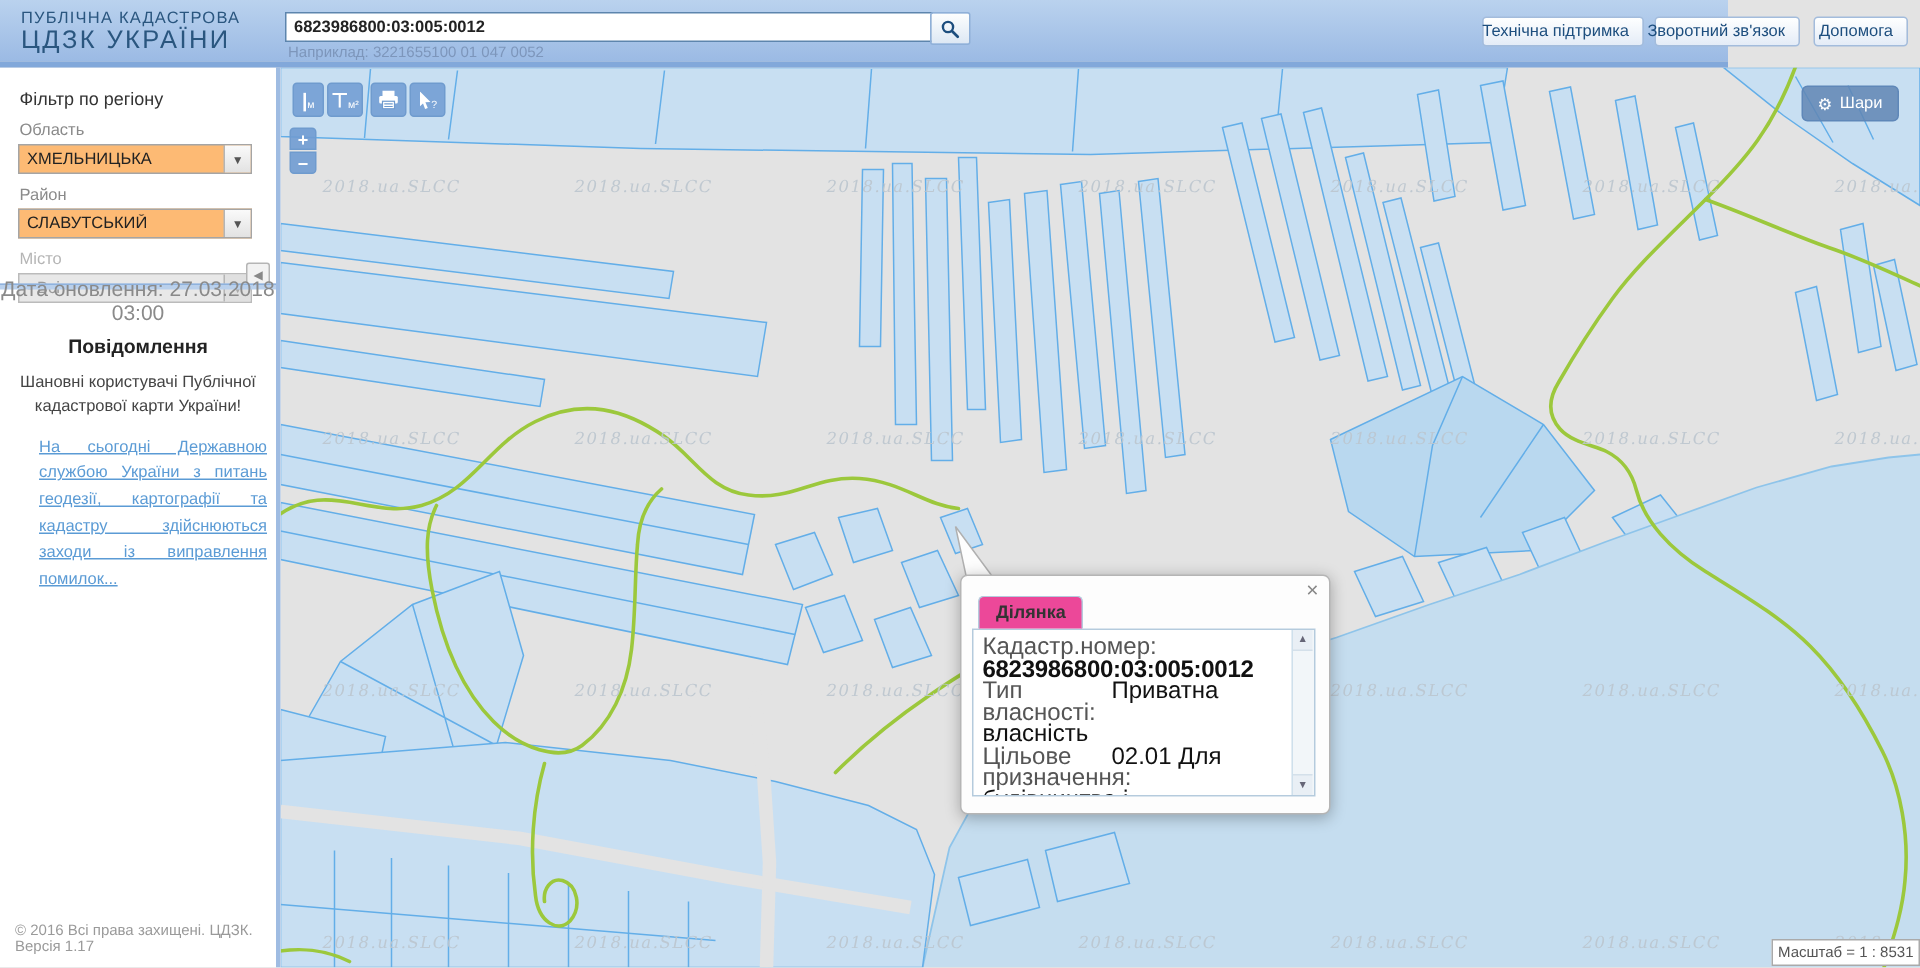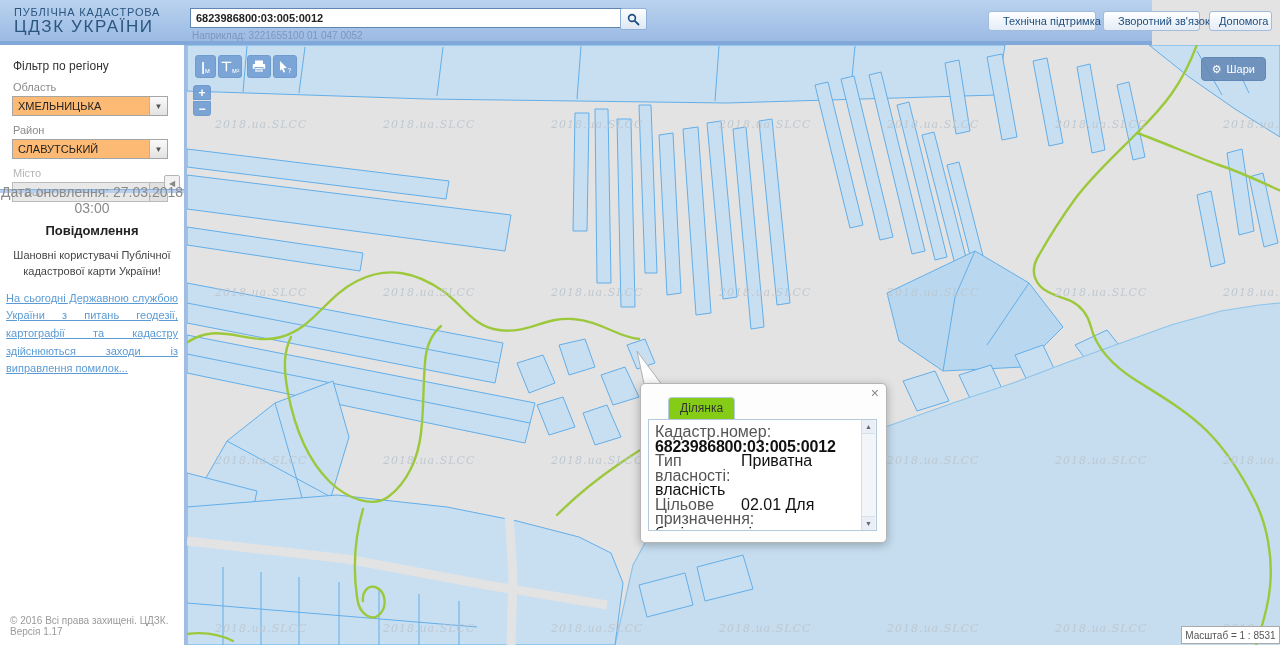--- a/index.html
+++ b/index.html
@@ -24,21 +24,21 @@
   }
   .search-btn{
     position:absolute;left:620px;top:8px;width:25px;height:20px;
     background:linear-gradient(#fdfefe,#dde8f4);border:1px solid #8fb0d8;border-radius:2px;
     display:flex;align-items:center;justify-content:center;cursor:pointer;
   }
   .search-hint{position:absolute;left:192px;top:30px;font-size:10px;color:#7d96bb;}
   .hbtn{
     position:absolute;top:11px;height:20px;box-sizing:border-box;
     background:linear-gradient(#feffff,#e4ecf7);border:1px solid #a3bcdc;border-radius:3px;
-    font-size:11px;color:var(--btn-text);display:flex;align-items:center;justify-content:flex-start;
+    font-size:11px;color:var(--btn-text);display:flex;align-items:center;justify-content:flex-end;
     gap:5px;padding:0 9px;cursor:pointer;white-space:nowrap;
   }
   .hbtn.b1{left:988px;width:108px;}
   .hbtn.b2{left:1103px;width:97px;}
   .hbtn.b3{left:1209px;width:63px;}
   
   .sidebar{
     position:absolute;left:0;top:45px;width:184px;bottom:0;background:#fff;
     border-right:3px solid #9fbce2;z-index:20;
   }
@@ -62,21 +62,21 @@
     background:#f2f2f2;color:#888;font-size:8px;display:flex;align-items:center;justify-content:center;
     cursor:pointer;border-radius:2px;
   }
   .side-divider{position:absolute;left:0;top:144px;width:100%;height:3px;background:#b9d0ec;border-top:1px solid #8fb2dd;}
   .update-date{position:absolute;top:139px;width:100%;text-align:center;font-size:14px;color:#8a8a8a;}
   .news{position:absolute;top:178px;left:6px;right:6px;}
   .news-title{text-align:center;font-weight:bold;font-size:13px;color:#222;margin-bottom:10px;}
   .news-greeting{text-align:center;font-size:11px;color:#444;line-height:1.45;margin-bottom:10px;}
   .news-link{
     display:block;font-size:11px;color:var(--link);text-decoration:underline;
-    text-align:justify;line-height:1.6;cursor:pointer;
+    text-align:justify;line-height:1.6;cursor:pointer;margin-left:20px;
   }
   .copyright{position:absolute;bottom:8px;left:10px;font-size:10px;color:#9a9a9a;}
   
   .map{position:absolute;left:187px;top:45px;right:0;bottom:0;background:var(--map-bg);overflow:hidden;}
   .map svg.canvas{position:absolute;left:0;top:0;}
   .parcel{fill:var(--parcel-fill);stroke:var(--parcel-stroke);stroke-width:1;}
   .parcel2{fill:var(--parcel-fill2);stroke:var(--parcel-stroke);stroke-width:1;}
   .pline{fill:none;stroke:var(--parcel-stroke);stroke-width:1;}
   .water{fill:var(--water);}
   .shore{fill:none;stroke:var(--shore);stroke-width:1.2;}
@@ -114,23 +114,23 @@
     justify-content:center;z-index:10;
   }
   
   .tail{position:absolute;left:443px;top:303px;z-index:14;}
   .popup{
     position:absolute;left:453px;top:338px;width:245px;height:158px;background:#fdfdfd;
     border:1px solid #b5b5b5;border-radius:5px;box-shadow:0 2px 10px rgba(0,0,0,.28);z-index:15;
   }
   .popup-close{position:absolute;right:7px;top:2px;font-size:14px;color:#888;cursor:pointer;line-height:14px;}
   .ptab{
-    position:absolute;left:27px;top:13px;padding:3px 11px 4px;background:#84cc16;
+    position:absolute;left:11px;top:13px;padding:3px 11px 4px;background:#ec4899;
     border:1px solid #b5cbdd;border-bottom:none;border-radius:4px 4px 0 0;
-    font-size:12px;font-weight:normal;color:#333;z-index:2;cursor:pointer;
+    font-size:12px;font-weight:bold;color:#333;z-index:2;cursor:pointer;
   }
   .pcontent{
     position:absolute;left:7px;top:35px;width:229px;height:112px;background:#fff;
     border:1px solid #b5cbdd;box-sizing:border-box;z-index:1;
   }
   .prows{position:absolute;left:0;top:0;right:14px;bottom:0;overflow:hidden;padding:5px 4px 0 6px;}
   .prow{font-size:16px;line-height:14.5px;color:#111;}
   .plabel{display:inline-block;width:86px;color:#555;vertical-align:top;}
   .pval{color:#111;}
   .pval.bold{font-weight:bold;white-space:nowrap;letter-spacing:-.2px;}

